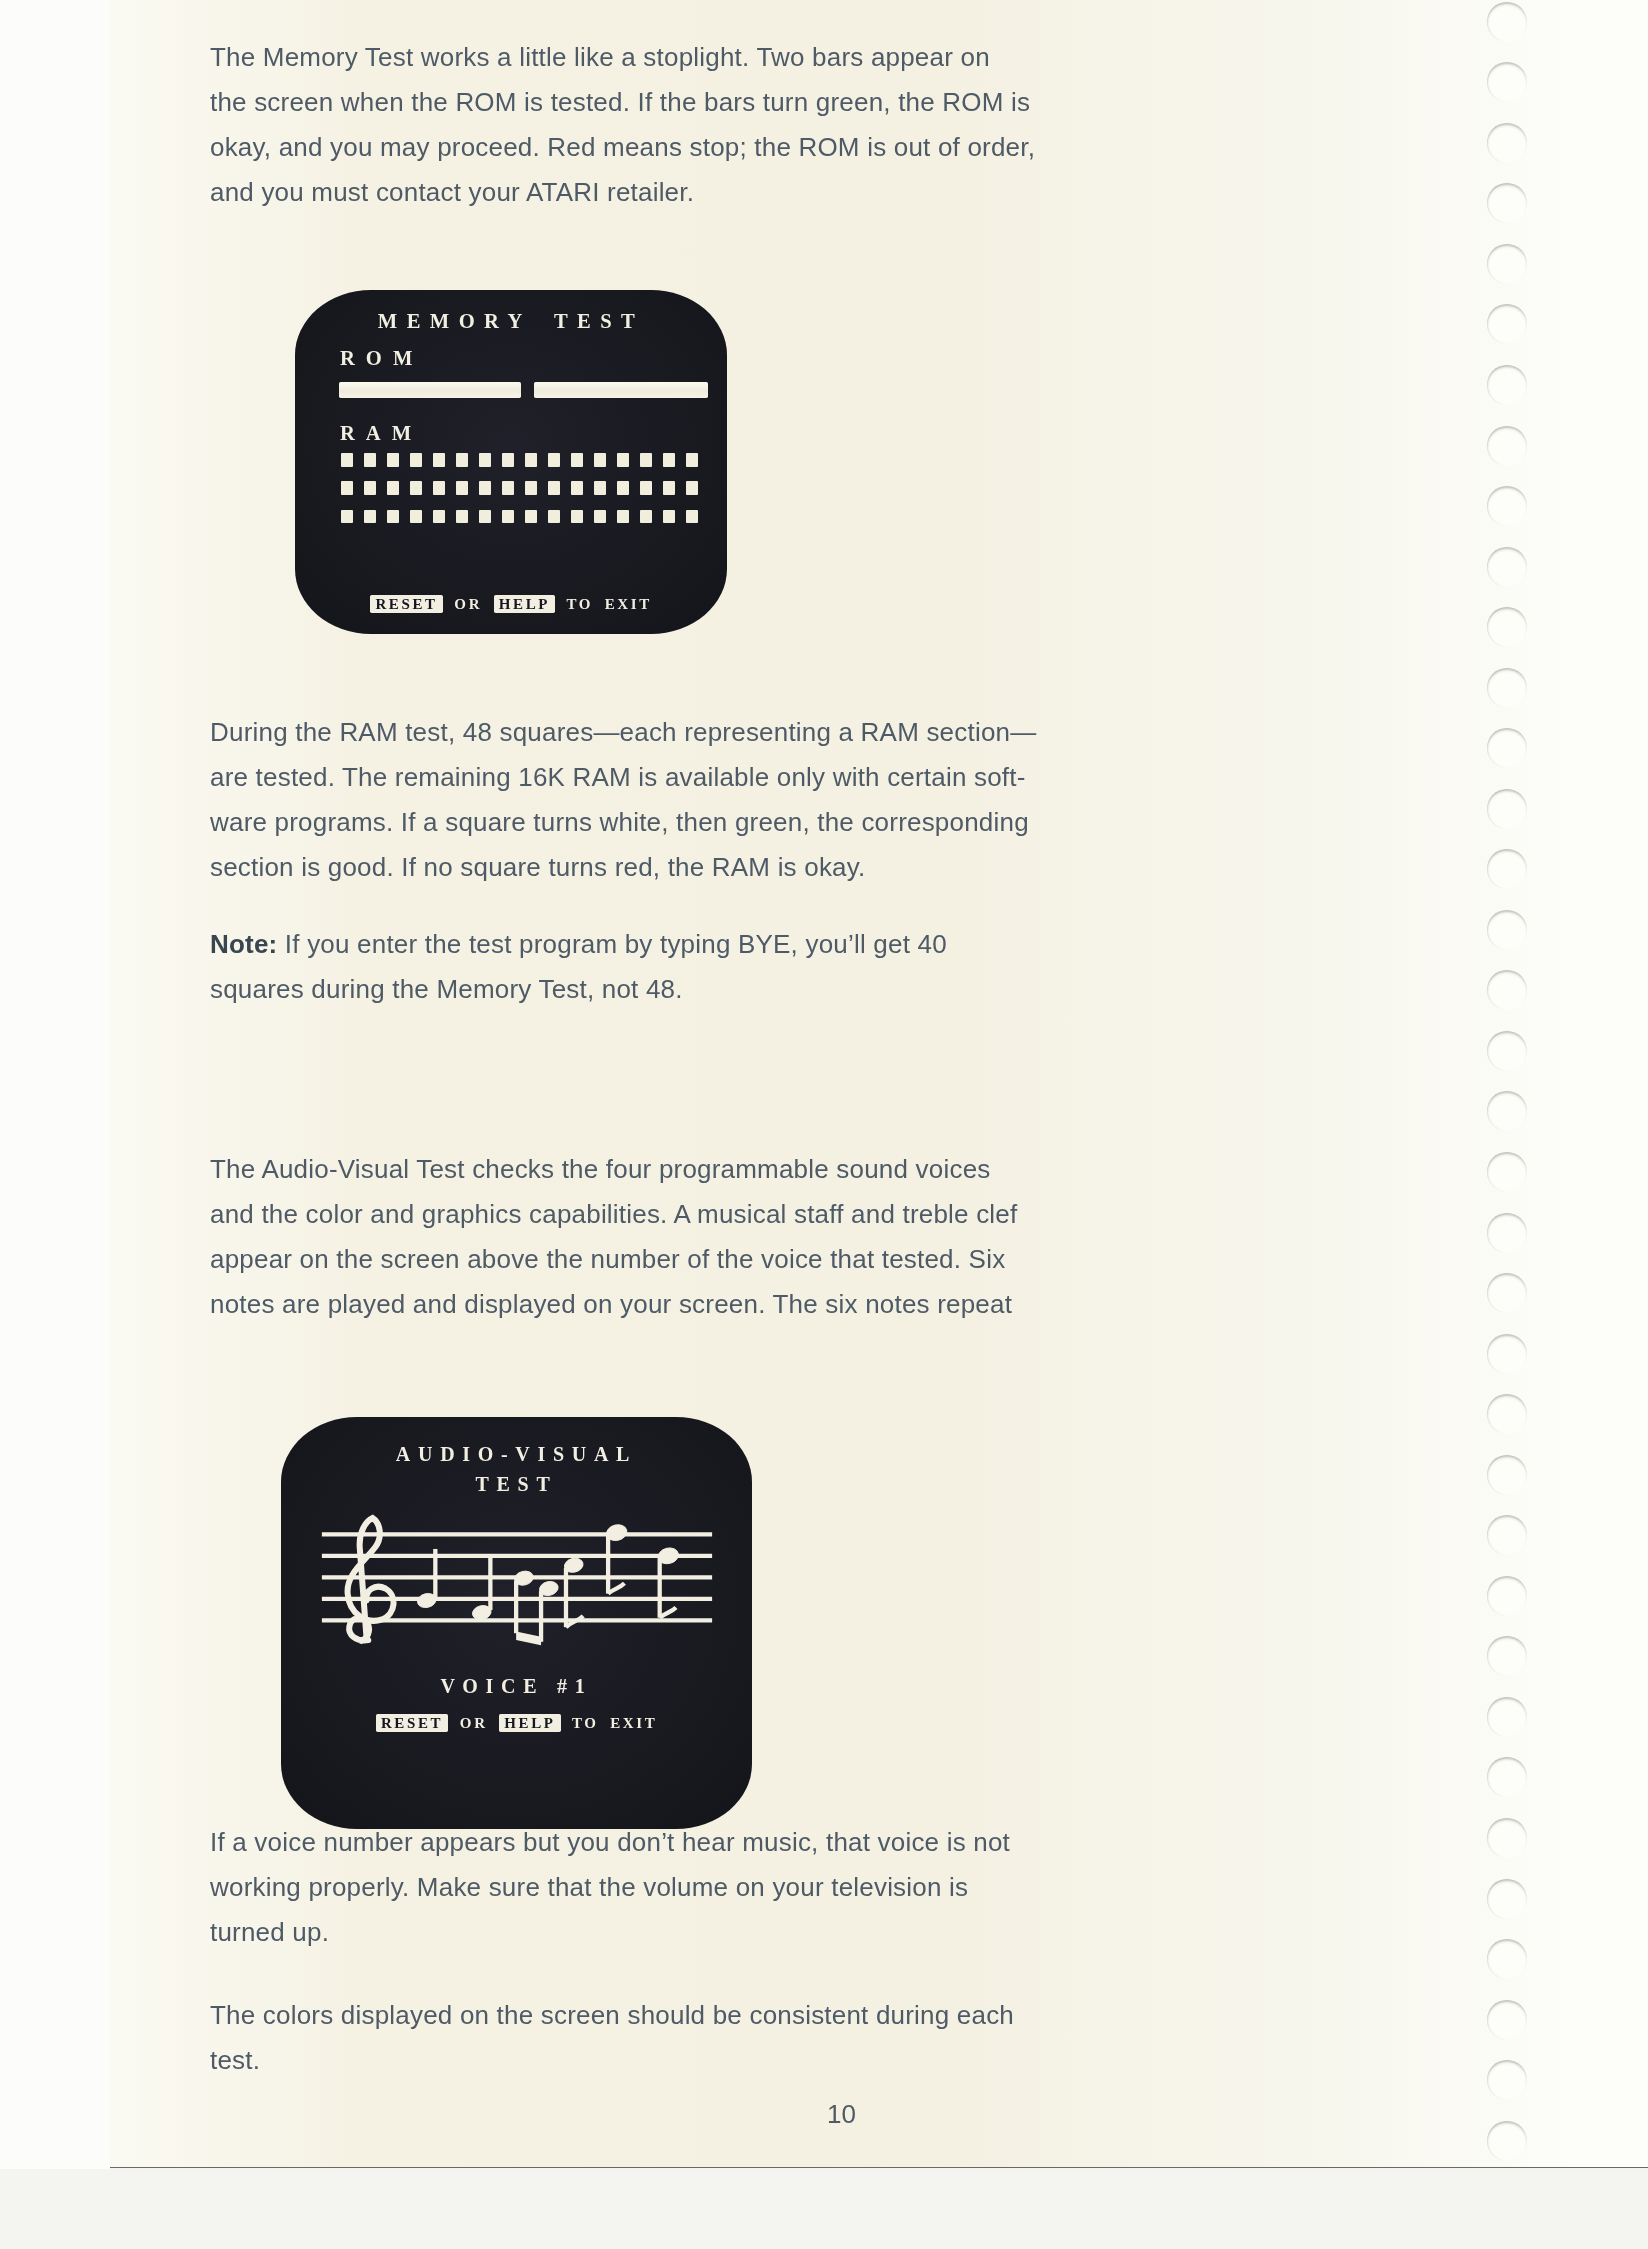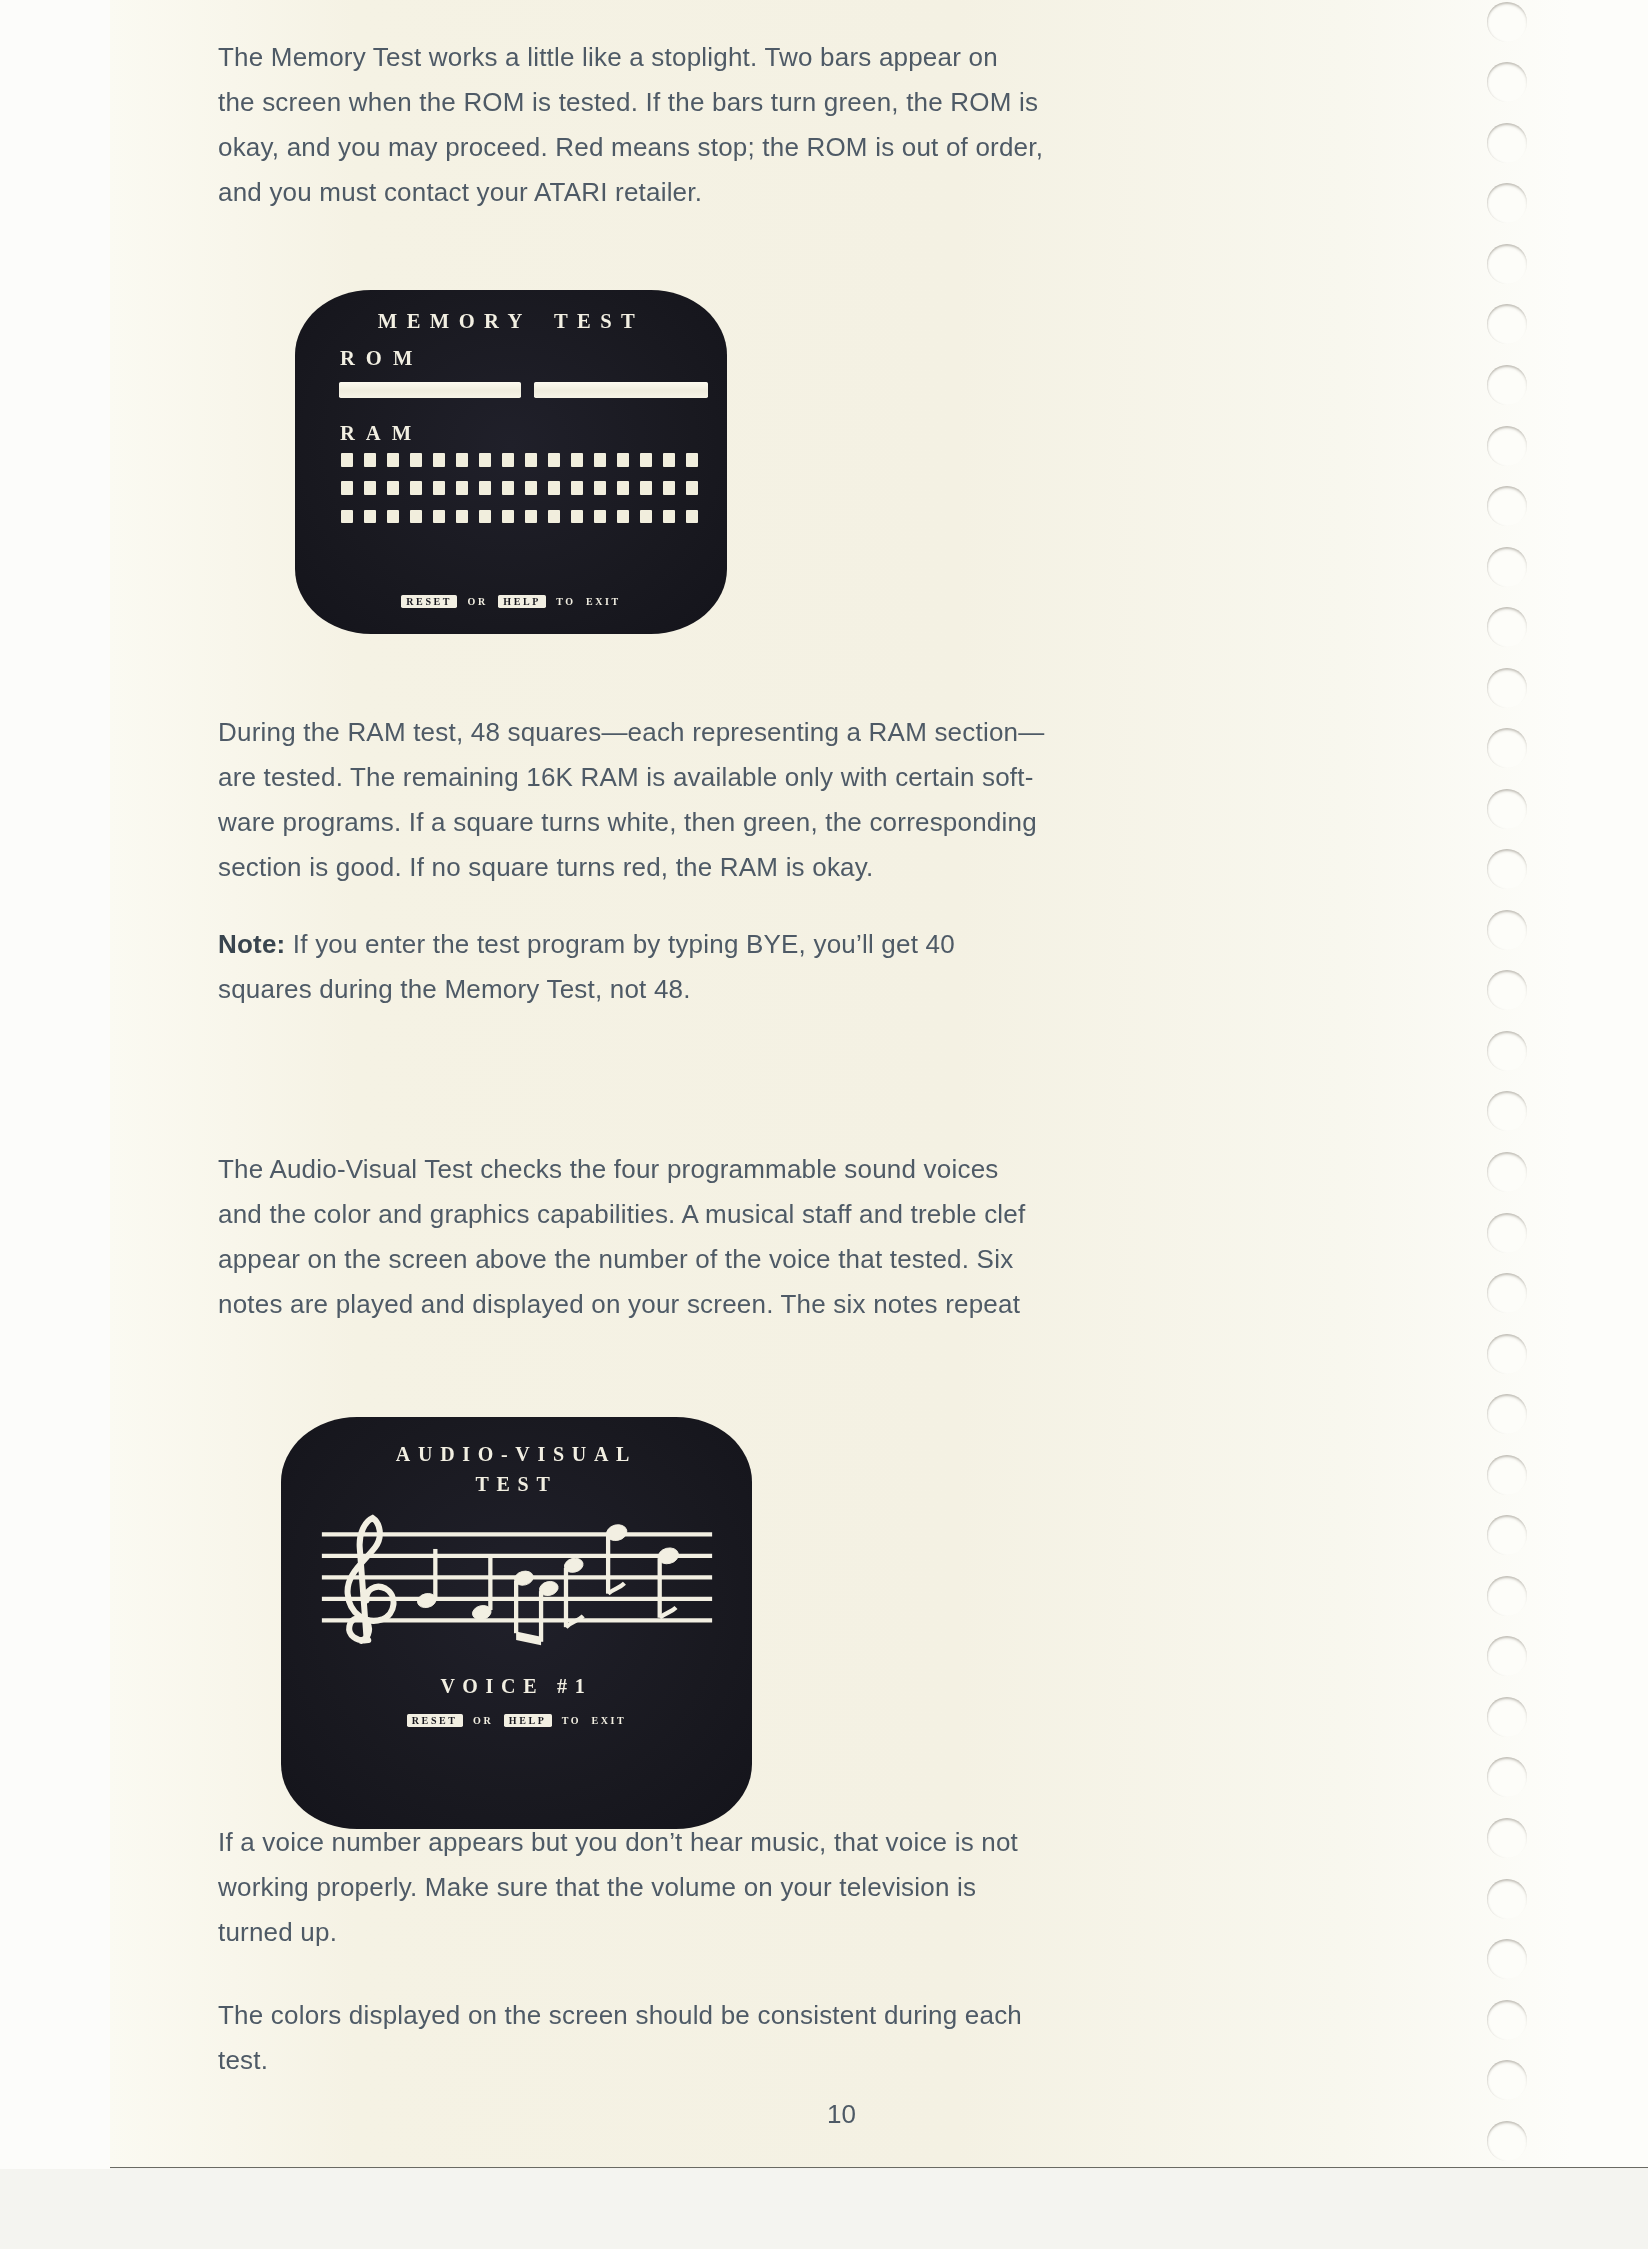--- a/index.html
+++ b/index.html
@@ -19,21 +19,20 @@
     background:#f4f4f0;
   }
   .left-strip{
     position:absolute;left:0;top:0;width:110px;height:2250px;background:#fcfcfa;
   }
   
   .para{
     position:absolute;left:100px;width:910px;
     color:#4e5a66;font-size:26px;line-height:45px;
     letter-spacing:0.2px;
-    margin-left:8px;
   }
   .para .line{white-space:nowrap;}
   .note-bold{font-weight:bold;color:#39454f;}
   .heading{
     position:absolute;left:101px;
     color:#e5646a;font-size:38px;font-weight:bold;letter-spacing:0.9px;
     white-space:nowrap;
   }
   .page-number{
     position:absolute;color:#4e5a66;font-size:26px;
@@ -54,21 +53,21 @@
   .ram-label{left:45px;top:132px;}
   .rom-bars{position:absolute;left:0;top:92px;width:432px;height:16.3px;}
   .bar{position:absolute;top:0;height:16.3px;background:linear-gradient(180deg,#fdfbf0 0%,#efecdd 55%,#f7f4e7 100%);border-radius:1.7px;}
   .bar.b1{left:44px;width:182px;}
   .bar.b2{left:239px;width:174px;}
   .ram-grid{position:absolute;left:46px;top:163px;width:369px;}
   .ram-row{display:flex;gap:11px;margin-bottom:14.6px;}
   .ram-sq{width:12px;height:13.7px;background:#f1eedd;border-radius:0.9px;}
   .exit-line{
     position:absolute;left:0;width:100%;text-align:center;white-space:nowrap;
-    font-size:10px;letter-spacing:2.6px;word-spacing:5.2px;
+    font-size:15px;letter-spacing:2.6px;word-spacing:5.2px;
   }
   #memory-screen .exit-line{top:306px;}
   #av-screen .exit-line{top:298px;}
   .inv{background:#f2efe2;color:#16161d;padding:0.9px 5.2px;border-radius:1.7px;}
   .av-title1{top:26px;font-size:20px;letter-spacing:7.7px;}
   .av-title2{top:56px;font-size:20px;letter-spacing:7.7px;}
   .voice-label{top:258px;font-size:20px;letter-spacing:7.7px;}
   .staff-svg{position:absolute;left:34px;top:94px;}
   
   .hole{

